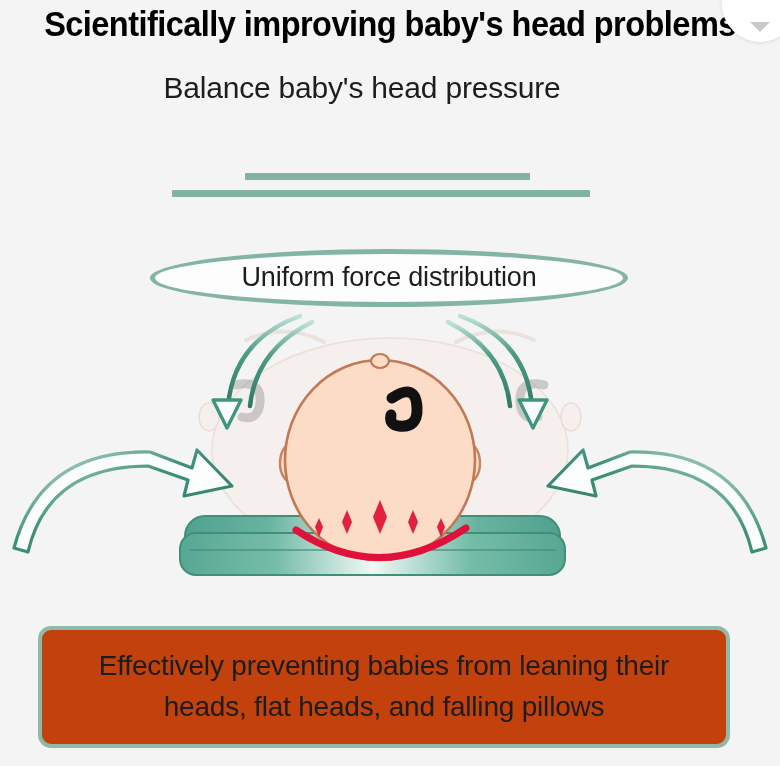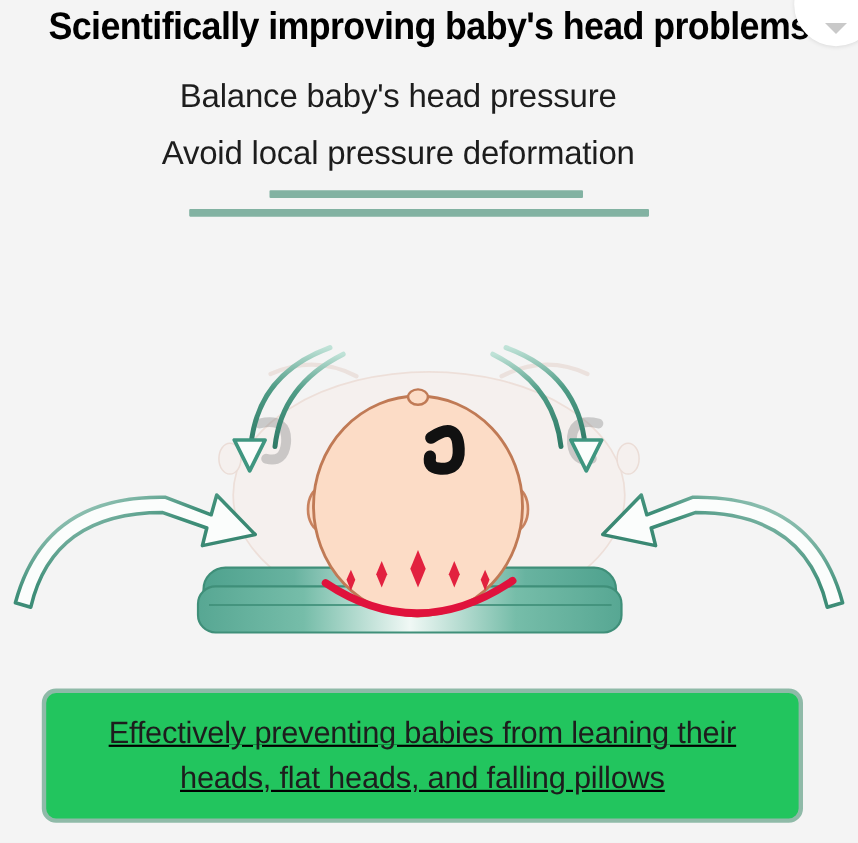--- a/index.html
+++ b/index.html
@@ -116,27 +116,26 @@
 
   
   .statement {
     position: absolute;
     left: 38px;
     top: 626px;
     width: 692px;
     height: 122px;
     border: 4px solid #8fbaa8;
     border-radius: 13px;
-    background: #22c55e;
+    background: #c2410c;
     box-sizing: border-box;
     display: flex;
     align-items: center;
     justify-content: center;
     z-index: 15;
-    text-decoration: underline;
   }
   .statement p {
     margin: 0;
     padding: 0 26px;
     text-align: center;
     font-size: 28px;
     line-height: 1.45;
     color: #1d1d1d;
     letter-spacing: -0.2px;
   }
@@ -150,25 +149,27 @@
     <span class="chev">
       <svg width="22" height="13" viewBox="0 0 22 13" aria-hidden="true">
         <path d="M1 1 L11 11 L21 1 Z" fill="#c9c9c9"></path>
       </svg>
     </span>
   </div>
 
   <div class="headline">Scientifically improving baby's head problems</div>
 
   <div class="sub sub-1">Balance baby's head pressure</div>
-  <div class="sub sub-2">Avoid local pressure deformation</div>
 
   <div class="rule rule-a"></div>
   <div class="rule rule-b"></div>
 
+  <div class="ellipse">
+    <span>Uniform force distribution</span>
+  </div>
 
   <div class="stage">
     <svg width="780" height="310" viewBox="0 0 780 310" aria-hidden="true">
       <defs>
         <linearGradient id="pillowGrad" x1="0" y1="0" x2="1" y2="0">
           <stop offset="0%" stop-color="#4fa28e"></stop>
           <stop offset="22%" stop-color="#68b3a0"></stop>
           <stop offset="50%" stop-color="#e8f4f0"></stop>
           <stop offset="78%" stop-color="#68b3a0"></stop>
           <stop offset="100%" stop-color="#4fa28e"></stop>

